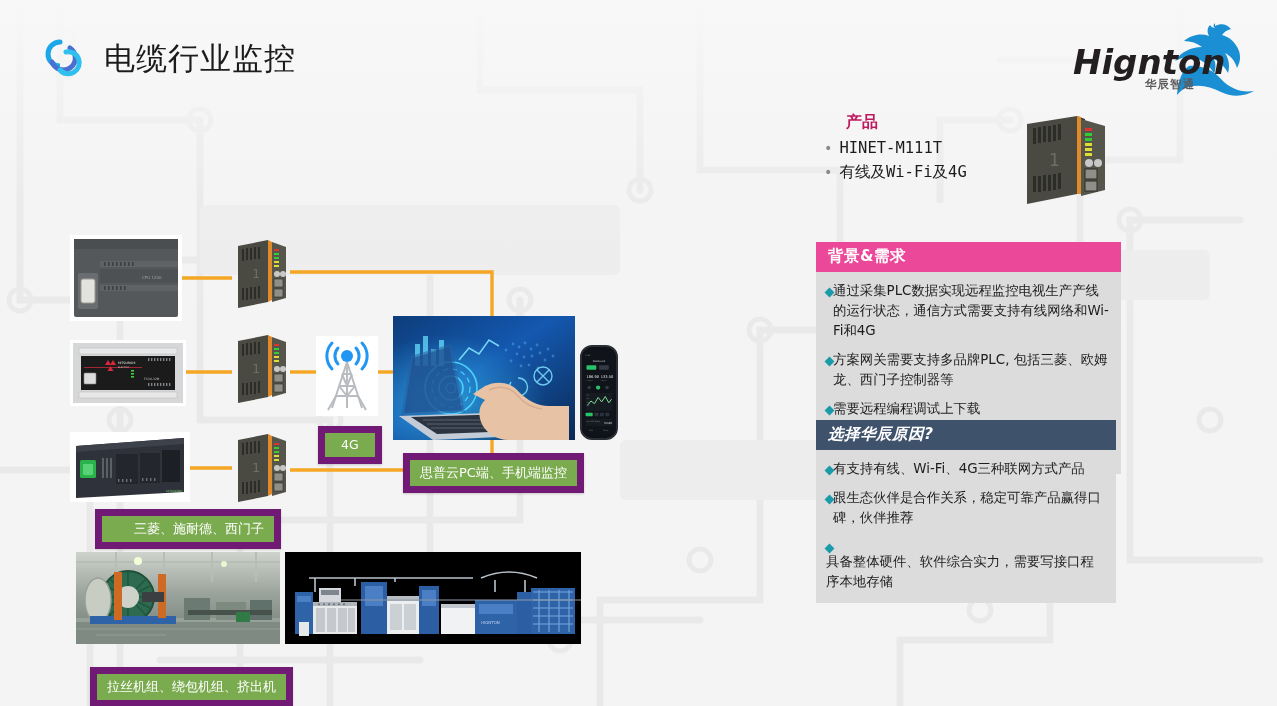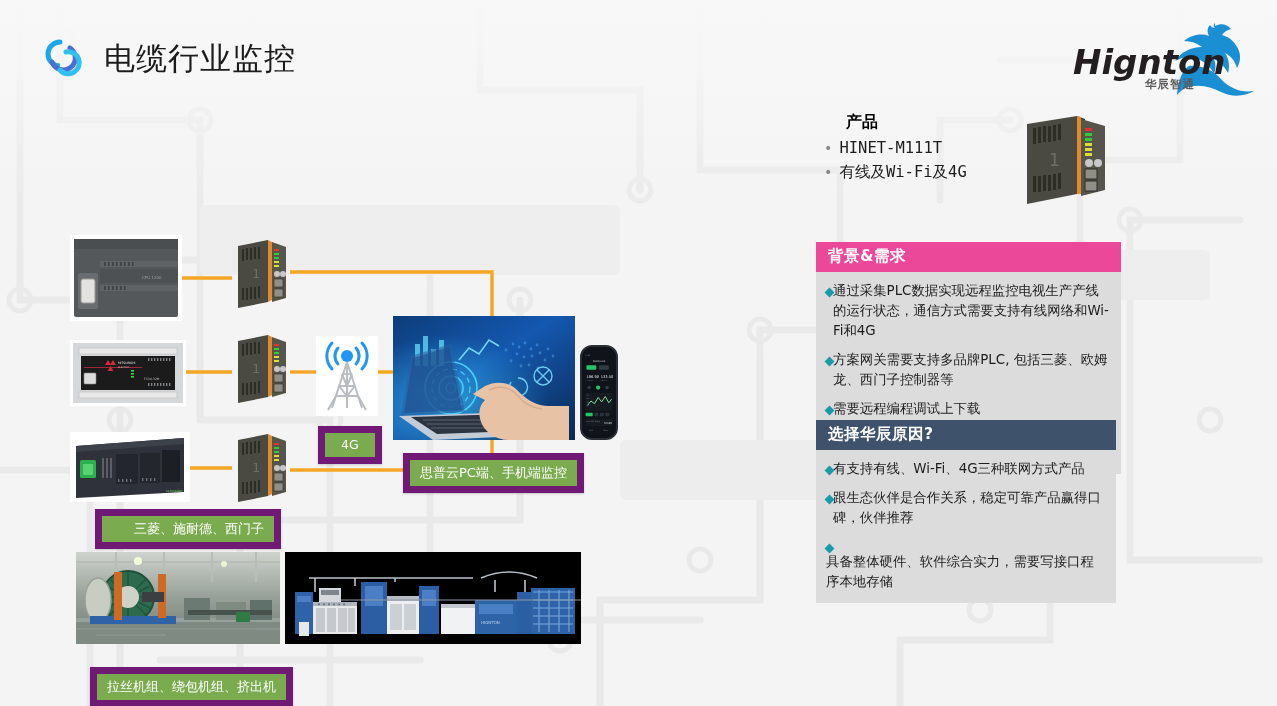--- a/index.html
+++ b/index.html
@@ -42,21 +42,21 @@
   }
   .brand-logo {
     position: absolute; right: 18px; top: 18px;
     width: 190px; height: 78px;
   }
 
   
   .product-block { position: absolute; left: 824px; top: 112px; width: 300px; }
   .product-title {
     font-family: "DejaVu Sans", sans-serif;
-    font-size: 16px; font-weight: bold; color: #000000;
+    font-size: 16px; font-weight: bold; color: #be185d;
     margin-left: 22px; margin-bottom: 3px;
   }
   .product-li {
     display: flex; align-items: flex-start; gap: 7px;
     font-family: "DejaVu Sans Mono", monospace;
     font-size: 15.5px; line-height: 24px; color: #1c1c1c;
   }
   .product-li .dot {
     color: #8a8a8a; font-size: 14px; line-height: 24px;
   }
@@ -94,21 +94,21 @@
   .bullet-txt {
     font-family: "DejaVu Sans", sans-serif;
     font-size: 13.4px;
     line-height: 20px;
     color: #1d1d1d;
   }
 
   #panel-bg   { left: 816px; top: 226px; width: 305px; }
   #panel-bg .panel-head { background: #ec4899; margin-top: 16px; }
   #panel-why  { left: 816px; top: 420px; width: 300px; }
-  #panel-why .panel-head { background: #3f526b; }
+  #panel-why .panel-head { background: #3f526b; font-style: italic; }
 
   
   .diagram { position: absolute; left: 0; top: 0; width: 700px; height: 706px; }
 
   .img-box {
     position: absolute;
     background: #ffffff;
     overflow: hidden;
   }
 

